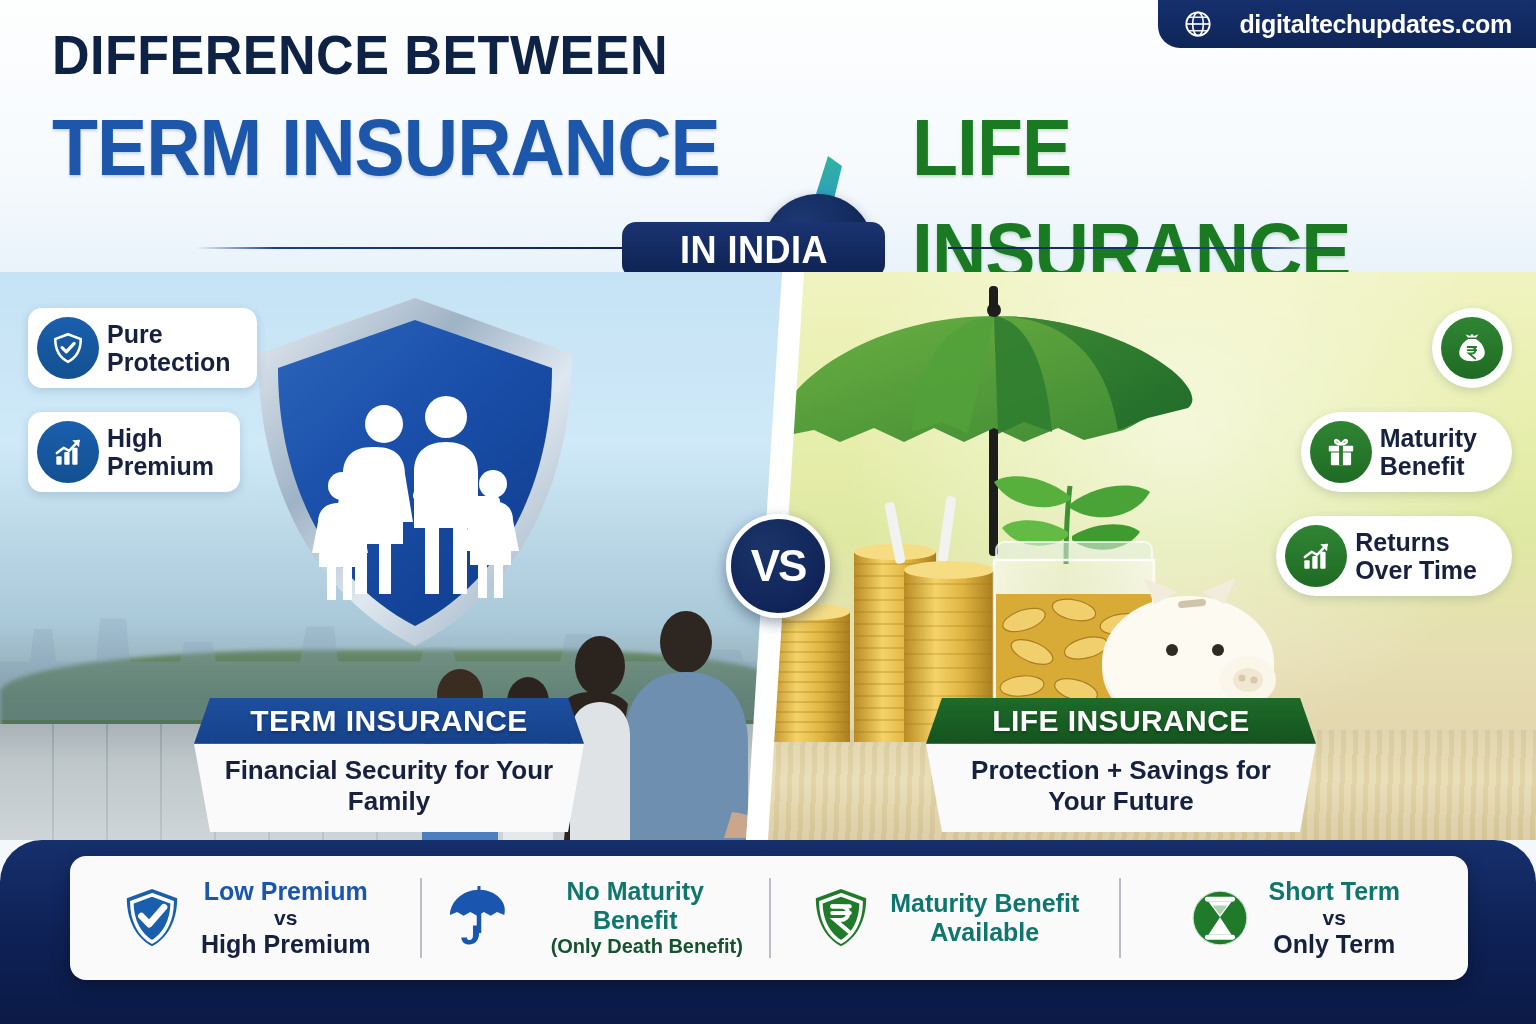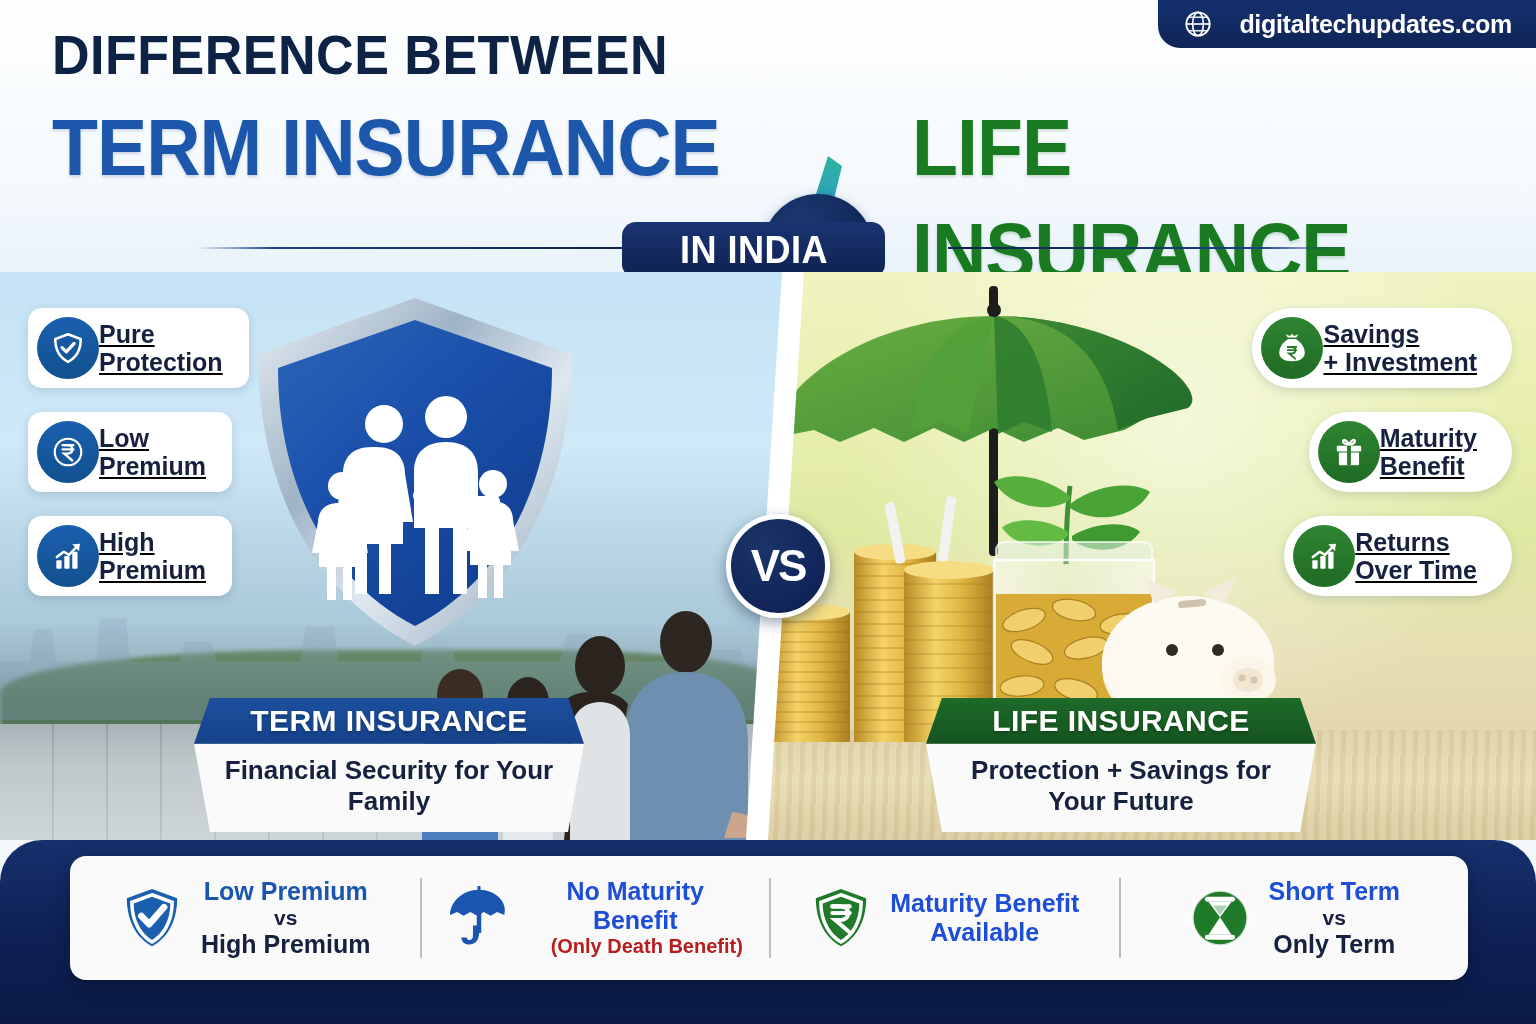--- a/index.html
+++ b/index.html
@@ -115,22 +115,22 @@
                border:5px solid #ffffff;
                display:flex; align-items:center; justify-content:center;
                box-shadow:0 5px 14px rgba(10,25,60,.4); }
   .vs-mid .c span { color:#fff; font-size:44px; font-weight:bold; letter-spacing:-2px; }
 
   
   .pill-col { position:absolute; z-index:8; display:flex; flex-direction:column; }
   .pill-col-left  { left:28px;  top:36px;  gap:24px; align-items:flex-start; }
   .pill-col-right { right:24px; top:36px;  gap:24px; align-items:flex-end; }
 
-  .pill { background:#ffffff; display:flex; align-items:center; gap:0;
-          box-shadow:0 3px 10px rgba(20,50,90,.16);text-decoration:underline; }
+  .pill { background:#ffffff; display:flex; align-items:center; gap:8px;
+          box-shadow:0 3px 10px rgba(20,50,90,.16); }
   .pill-left  { border-radius:14px; padding:9px 26px 9px 9px; }
   .pill-right { border-radius:44px; padding:9px 9px 9px 9px; flex-direction:row; }
 
   .pico { width:62px; height:62px; border-radius:50%; flex:0 0 62px;
           display:flex; align-items:center; justify-content:center; }
   .pico-blue  { background:linear-gradient(180deg,#1a5fae 0%,#12508f 100%); }
   .pico-green { background:linear-gradient(180deg,#2f8533 0%,#1f6b24 100%); }
   .plabel { font-size:25px; font-weight:bold; color:#16213f; line-height:1.13; white-space:pre-line; }
   .pill-right .plabel { padding-right:26px; }
 
@@ -160,22 +160,22 @@
   .fitem { flex:1; display:flex; align-items:center; justify-content:center; gap:16px;
            position:relative; height:100%; }
   .fitem + .fitem:before { content:""; position:absolute; left:0; top:22px;
            width:2px; height:80px; background:#b9bec7; }
   .fico { width:66px; height:66px; flex:0 0 66px; display:flex; align-items:center; justify-content:center; }
   .ftxt { text-align:center; line-height:1.16; }
   .ftxt .l1 { font-size:25px; font-weight:bold; }
   .ftxt .l2 { font-size:21px; font-weight:bold; color:#16213f; }
   .ftxt .l3 { font-size:25px; font-weight:bold; color:#16213f; }
   .blue-accent { color:#1a56b0; }
-  .dark-accent { color:#1d4ed8; }
-  .small-blue { font-size:20px; font-weight:bold; color:#b91c1c;margin-left:23px; }
+  .dark-accent { color:#0f766e; }
+  .small-blue { font-size:20px; font-weight:bold; color:#14532d;margin-left:23px; }
 </style>
 </head>
 <body>
 
 <div id="stage">
 
   <div class="header">
 
     <div class="brand-bar">
       <svg class="globe" viewBox="0 0 24 24">
@@ -292,34 +292,20 @@
           <div class="pico pico-blue">
             <svg viewBox="0 0 32 32" width="34" height="34">
               <path d="M16 3 L28 7.6 C28 18 23 25.5 16 29 C9 25.5 4 18 4 7.6 Z" fill="none" stroke="#fff" stroke-width="2.4"></path>
               <path d="M10.4 15.6 L14.4 19.6 L21.8 11.6" fill="none" stroke="#fff" stroke-width="3" stroke-linecap="round" stroke-linejoin="round"></path>
             </svg>
           </div>
           <div class="plabel">Pure
 Protection</div>
         </div>
 
-        <div class="pill pill-left">
-          <div class="pico pico-blue">
-            <svg viewBox="0 0 32 32" width="34" height="34">
-              <circle cx="16" cy="16" r="12.5" fill="none" stroke="#fff" stroke-width="2"></circle>
-              <g stroke="#fff" stroke-width="2.2" stroke-linecap="round" fill="none">
-                <line x1="11" y1="9.5" x2="21" y2="9.5"></line>
-                <line x1="11" y1="13.5" x2="21" y2="13.5"></line>
-                <path d="M11 9.5 h4.5 c3 0 4.6 1.8 4.6 4 s-1.6 4-4.6 4 H12.5 L20 24"></path>
-              </g>
-            </svg>
-          </div>
-          <div class="plabel">Low
-Premium</div>
-        </div>
 
         <div class="pill pill-left">
           <div class="pico pico-blue">
             <svg viewBox="0 0 32 32" width="34" height="34">
               <g fill="#fff">
                 <rect x="5" y="20" width="5" height="8" rx="1"></rect>
                 <rect x="12.5" y="16" width="5" height="12" rx="1"></rect>
                 <rect x="20" y="12" width="5" height="16" rx="1"></rect>
               </g>
               <path d="M5.5 17 L12 12 L17 15 L26 5.5" fill="none" stroke="#fff" stroke-width="2.4" stroke-linecap="round" stroke-linejoin="round"></path>
@@ -496,22 +482,20 @@
             <svg viewBox="0 0 32 32" width="34" height="34">
               <path d="M12 6 l-2 -3 l4 1.6 l2 -2 l2 2 l4 -1.6 l-2 3 Z" fill="#fff"></path>
               <path d="M12.5 7.5 h7 c5 3 8.5 8 8.5 13 c0 5 -4.5 8 -12 8 s-12 -3 -12 -8 c0 -5 3.5 -10 8.5 -13 Z" fill="#fff"></path>
               <g stroke="#2a7a2e" stroke-width="1.8" fill="none" stroke-linecap="round">
                 <line x1="12" y1="15" x2="20" y2="15"></line>
                 <line x1="12" y1="18" x2="20" y2="18"></line>
                 <path d="M12 15 h3.5 c2.4 0 3.6 1.4 3.6 3.1 s-1.2 3.1 -3.6 3.1 H13.2 L19 26"></path>
               </g>
             </svg>
           </div>
-          <div class="plabel">Savings
-+ Investment</div>
         </div>
 
         <div class="pill pill-right">
           <div class="pico pico-green">
             <svg viewBox="0 0 32 32" width="34" height="34">
               <g fill="none" stroke="#fff" stroke-width="2.2" stroke-linecap="round">
                 <path d="M16 9 C13 9 10 7.5 10.5 5.6 C11 4 13.5 4.4 16 9 Z"></path>
                 <path d="M16 9 C19 9 22 7.5 21.5 5.6 C21 4 18.5 4.4 16 9 Z"></path>
               </g>
               <rect x="4.5" y="10" width="23" height="5.5" rx="1" fill="#fff"></rect>

